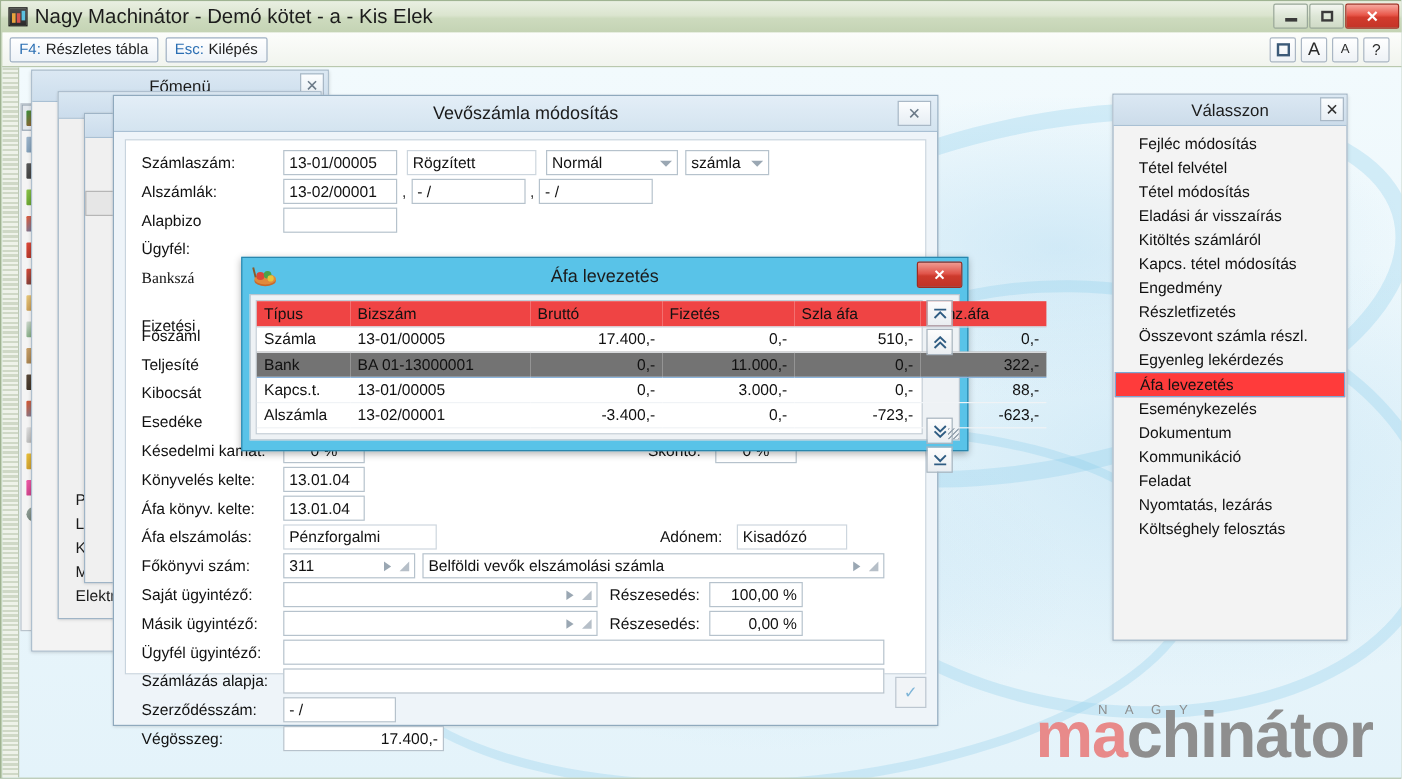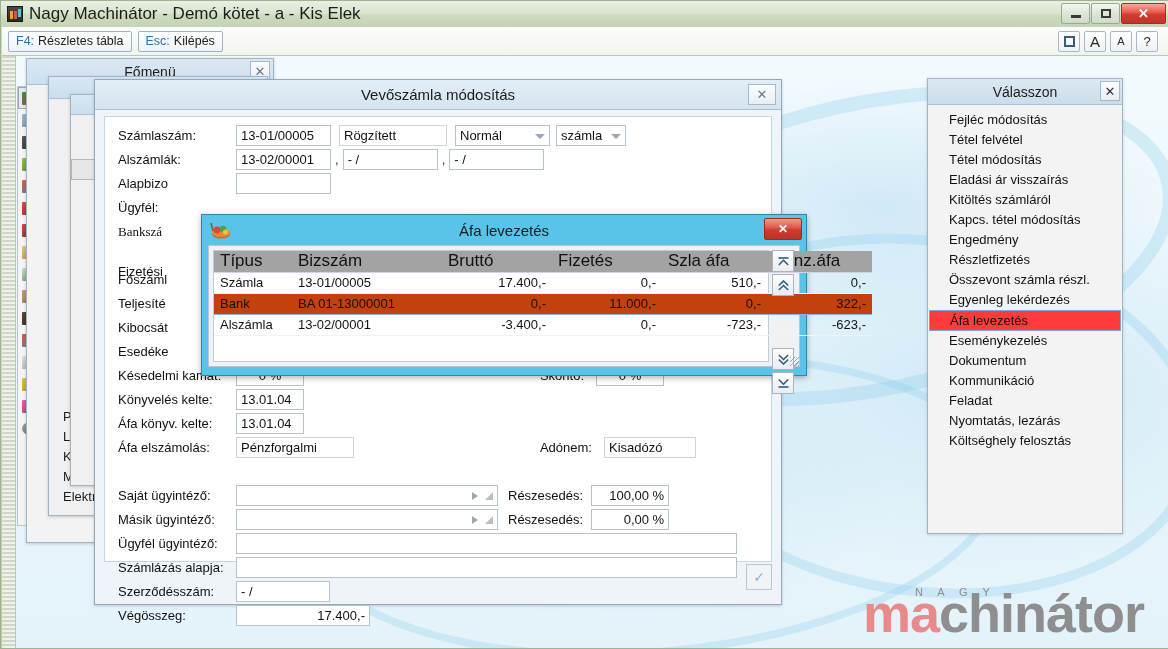--- a/index.html
+++ b/index.html
@@ -201,29 +201,29 @@
   .afa-body {
     position: absolute; left: 6px; right: 6px; top: 30px; bottom: 8px;
     background: #eef2f5; border: 1px solid #b9c6d0;
   }
   .grid-wrap {
     position: absolute; left: 4px; top: 4px; right: 30px; bottom: 4px;
     background: #fff; border: 1px solid #c2ccd5;
   }
   table.grid { width: 100%; border-collapse: collapse; table-layout: fixed; }
   table.grid th {
-    font-weight: normal; font-size: 17px; color: #111; text-align: left;
-    height: 21px; padding: 0 6px; border-bottom: 1px solid #cdd6de; background: #a3a3a3;
+    font-weight: normal; font-size: 13px; color: #111; text-align: left;
+    height: 21px; padding: 0 6px; border-bottom: 1px solid #cdd6de; background: #ef4444;
   }
   table.grid td {
     font-size: 13px; color: #111; height: 21px; padding: 0 6px;
     border-bottom: 1px solid #f0f3f6;
   }
   table.grid tr.sel td {
-    background: #c2410c; border-top: 1px solid #8ab4dd; border-bottom: 1px solid #8ab4dd;
+    background: #737373; border-top: 1px solid #8ab4dd; border-bottom: 1px solid #8ab4dd;
   }
   th.num, td.num { text-align: right; }
   .scrollcol { position: absolute; right: 3px; top: 4px; width: 24px; bottom: 4px; }
   .sc-btn {
     width: 22px; height: 22px; border: 1px solid #a8b4bf;
     background: linear-gradient(to bottom,#fdfdfd,#e9edf1);
     display:flex; align-items:center; justify-content:center; font-size: 11px; color:#3a5a78;
     margin-bottom: 2px;
   }
   .sc-grip { position:absolute; right:0; bottom:0; width: 9px; height: 9px;
@@ -397,21 +397,21 @@
           <span>Vevőszámla módosítás</span>
           <span class="cap-x">✕</span>
         </div>
 
         <div class="vevo-body">
 
           <div class="form-row" style="top:8px;">
             <span class="lbl" style="width:118px;">Számlaszám:</span>
             <span class="fld" style="width:95px;">13-01/00005</span>
             <span class="fld plain" style="width:108px;margin-left:8px;">Rögzített</span>
-            <span class="fld combo" style="width:95px;margin-left:8px;">
+            <span class="fld combo" style="width:110px;margin-left:8px;">
               <span>Normál</span>
               <i class="arw"></i>
             </span>
             <span class="fld combo" style="width:70px;margin-left:6px;">
               <span>számla</span>
               <i class="arw"></i>
             </span>
           </div>
 
           <div class="form-row" style="top:32px;">
@@ -460,25 +460,38 @@
             <span class="lbl" style="width:118px;">Könyvelés kelte:</span>
             <span class="fld" style="width:68px;">13.01.04</span>
           </div>
           <div class="form-row" style="top:296px;">
             <span class="lbl" style="width:118px;">Áfa könyv. kelte:</span>
             <span class="fld" style="width:68px;">13.01.04</span>
           </div>
 
           <div class="form-row" style="top:320px;">
             <span class="lbl" style="width:118px;">Áfa elszámolás:</span>
-            <span class="fld plain" style="width:118px;">Pénzforgalmi</span>
+            <span class="fld plain" style="width:128px;">Pénzforgalmi</span>
             <span class="lbl" style="width:128px; margin-left:110px; text-align:right;">Adónem:</span>
             <span class="fld plain" style="width:92px;margin-left:12px;">Kisadózó</span>
           </div>
 
+          <div class="form-row" style="top:344px;">
+            <span class="lbl" style="width:118px;">Főkönyvi szám:</span>
+            <span class="fld lk" style="width:110px;">
+              <span>311</span>
+              <i class="play"></i>
+              <i class="corner"></i>
+            </span>
+            <span class="fld lk" style="width:385px;margin-left:6px;">
+              <span>Belföldi vevők elszámolási számla</span>
+              <i class="play"></i>
+              <i class="corner"></i>
+            </span>
+          </div>
 
           <div class="form-row" style="top:368px;">
             <span class="lbl" style="width:118px;">Saját ügyintéző:</span>
             <span class="fld lk" style="width:262px;">
               <i class="play"></i>
               <i class="corner"></i>
             </span>
             <span class="lbl" style="margin-left:10px;">Részesedés:</span>
             <span class="fld r" style="width:78px;margin-left:8px;">100,00 %</span>
           </div>
@@ -564,20 +577,28 @@
                 </tr>
                 <tr class="sel">
                   <td>Bank</td>
                   <td>BA 01-13000001</td>
                   <td class="num">0,-</td>
                   <td class="num">11.000,-</td>
                   <td class="num">0,-</td>
                   <td class="num">322,-</td>
                 </tr>
                 <tr>
+                  <td>Kapcs.t.</td>
+                  <td>13-01/00005</td>
+                  <td class="num">0,-</td>
+                  <td class="num">3.000,-</td>
+                  <td class="num">0,-</td>
+                  <td class="num">88,-</td>
+                </tr>
+                <tr>
                   <td>Alszámla</td>
                   <td>13-02/00001</td>
                   <td class="num">-3.400,-</td>
                   <td class="num">0,-</td>
                   <td class="num">-723,-</td>
                   <td class="num">-623,-</td>
                 </tr>
               </tbody>
             </table>
           </div>

